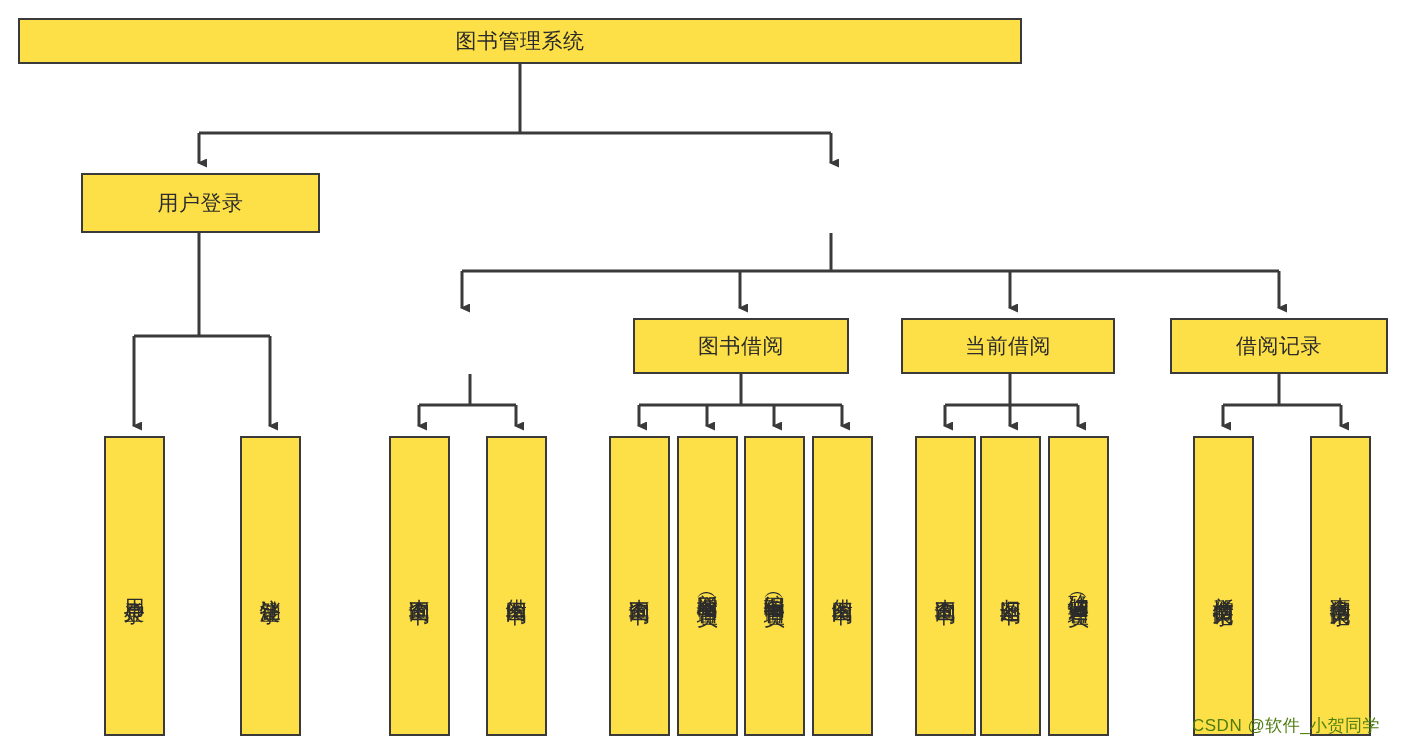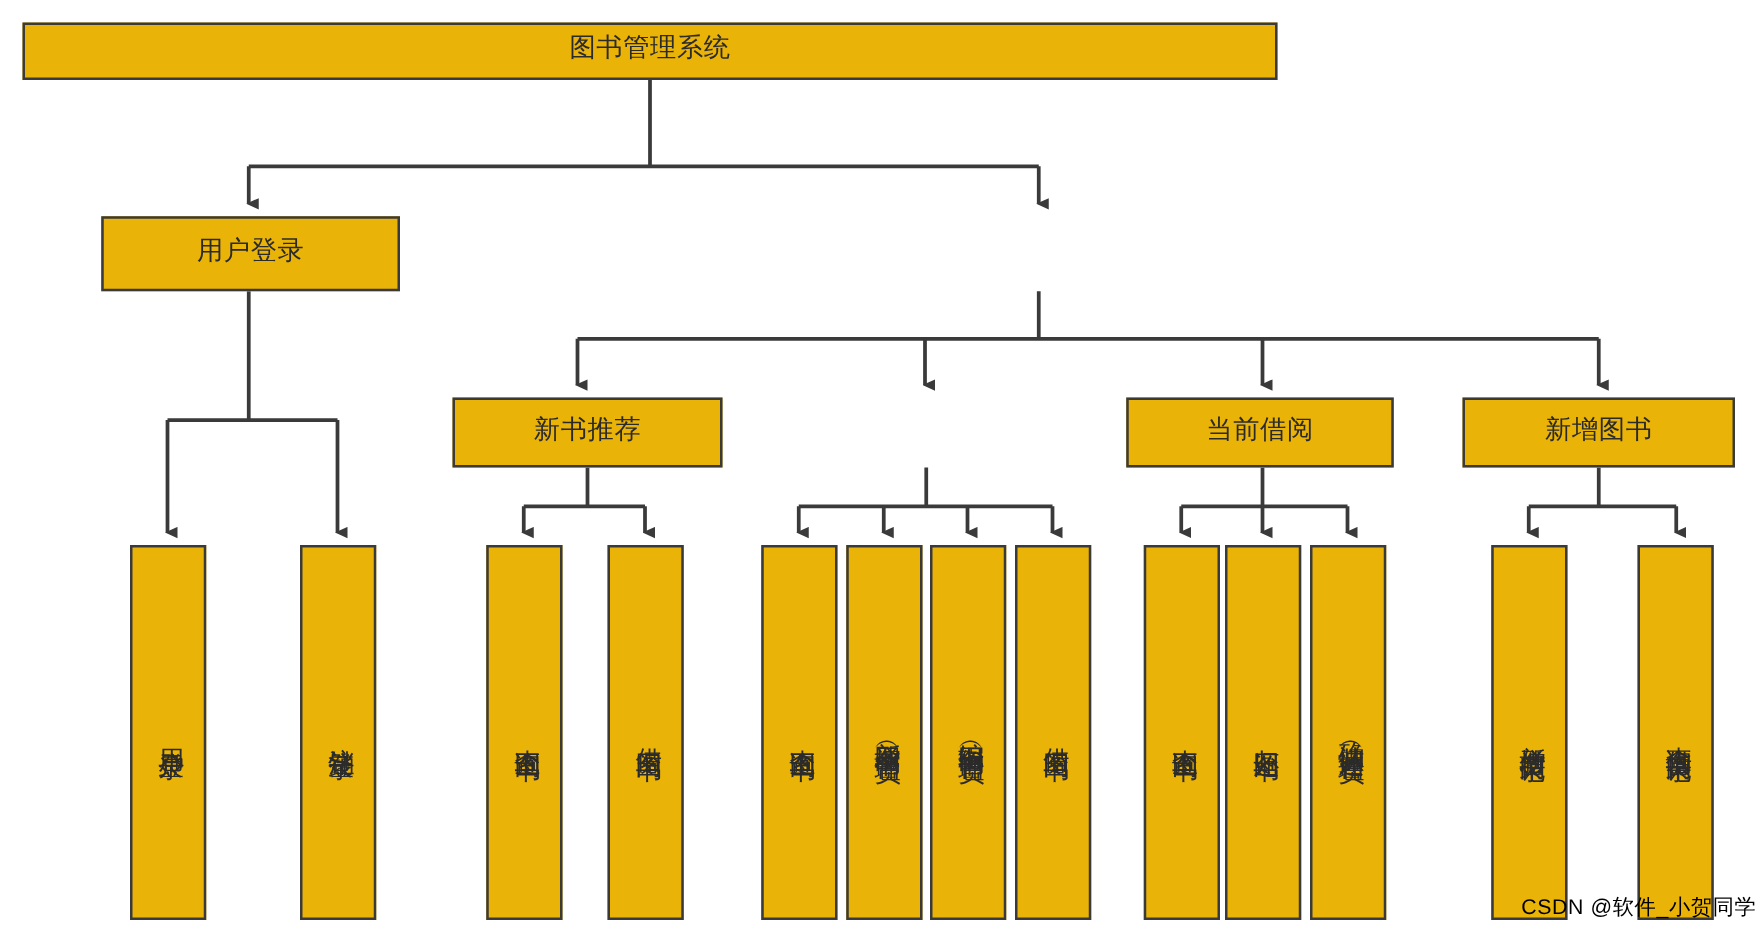--- a/index.html
+++ b/index.html
@@ -21,27 +21,26 @@
     position: absolute;
     left: 0;
     top: 0;
     width: 1405px;
     height: 747px;
     pointer-events: none;
   }
   .node {
     position: absolute;
     box-sizing: border-box;
-    background: #eab308;
+    background: #fde047;
     border: 2px solid #3a3a3a;
     display: flex;
     align-items: center;
     justify-content: center;
     color: #2b2b2b;
-    font-family: Liberation Mono, monospace;
   }
   .node-label {
     font-size: 21px;
     line-height: 1.12;
     letter-spacing: 0.5px;
     white-space: nowrap;
     color: #2b2b2b;
   }
   .node.leaf {
     border-width: 2px;
@@ -51,25 +50,24 @@
     text-orientation: upright;
     font-size: 21px;
     line-height: 1.30;
     letter-spacing: 2px;
     white-space: normal;
     text-align: center;
   }
   .watermark {
     position: absolute;
     font-size: 17px;
-    color: #000000;
+    color: #4d7c0f;
     letter-spacing: 0.5px;
     white-space: nowrap;
     user-select: none;
-    margin-left: 25px;
   }
 </style>
 </head>
 <body>
 
 <div id="canvas">
 
   <svg class="edges" viewBox="0 0 1405 747" xmlns="http://www.w3.org/2000/svg">
     <defs>
       <marker id="arrow" markerWidth="10" markerHeight="10" refX="4.5" refY="8" orient="auto" markerUnits="userSpaceOnUse">
@@ -121,28 +119,28 @@
   </svg>
 
   <div class="node" style="left:18px; top:18px; width:1004px; height:46px;">
     <span class="node-label">图书管理系统</span>
   </div>
 
   <div class="node" style="left:81px; top:173px; width:239px; height:60px;">
     <span class="node-label">用户登录</span>
   </div>
 
-  <div class="node" style="left:362px; top:318px; width:216px; height:56px;">
-    <span class="node-label">新书推荐</span>
+  <div class="node" style="left:633px; top:318px; width:216px; height:56px;">
+    <span class="node-label">图书借阅</span>
   </div>
   <div class="node" style="left:901px; top:318px; width:214px; height:56px;">
     <span class="node-label">当前借阅</span>
   </div>
   <div class="node" style="left:1170px; top:318px; width:218px; height:56px;">
-    <span class="node-label">新增图书</span>
+    <span class="node-label">借阅记录</span>
   </div>
 
   <div class="node leaf" style="left:104px; top:436px; width:61px; height:300px;">
     <span class="node-label">用户登录</span>
   </div>
   <div class="node leaf" style="left:240px; top:436px; width:61px; height:300px;">
     <span class="node-label">注销登录</span>
   </div>
 
   <div class="node leaf" style="left:389px; top:436px; width:61px; height:300px;">

